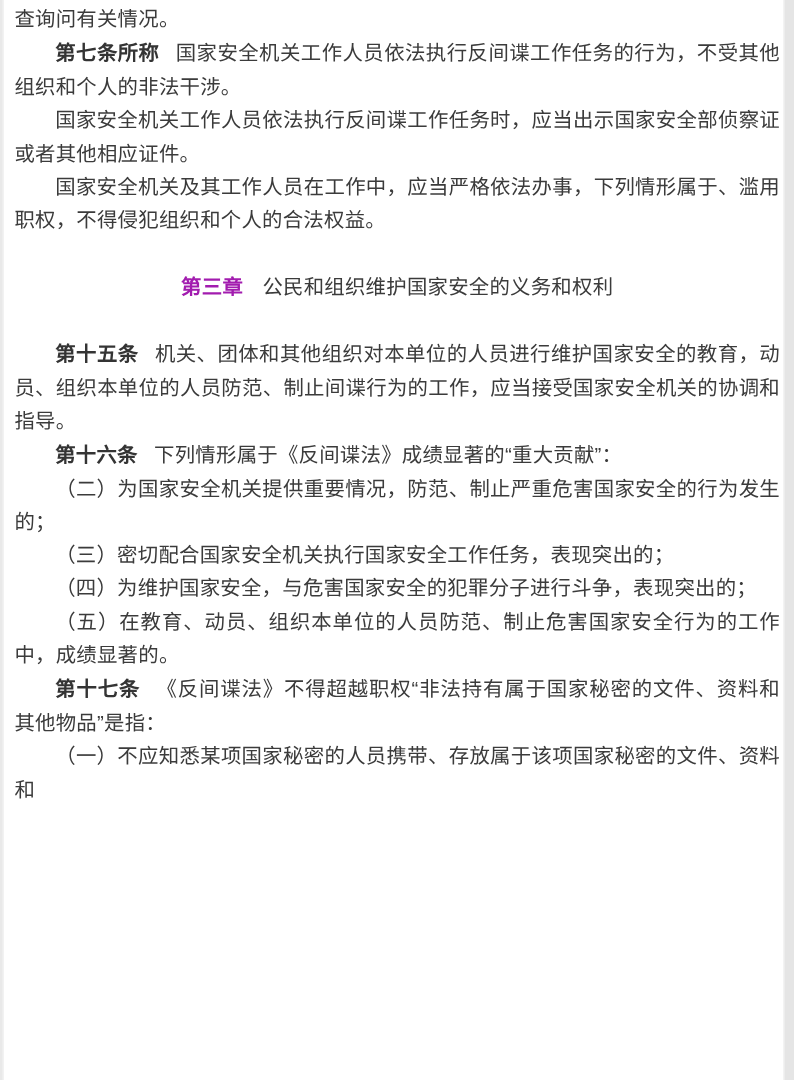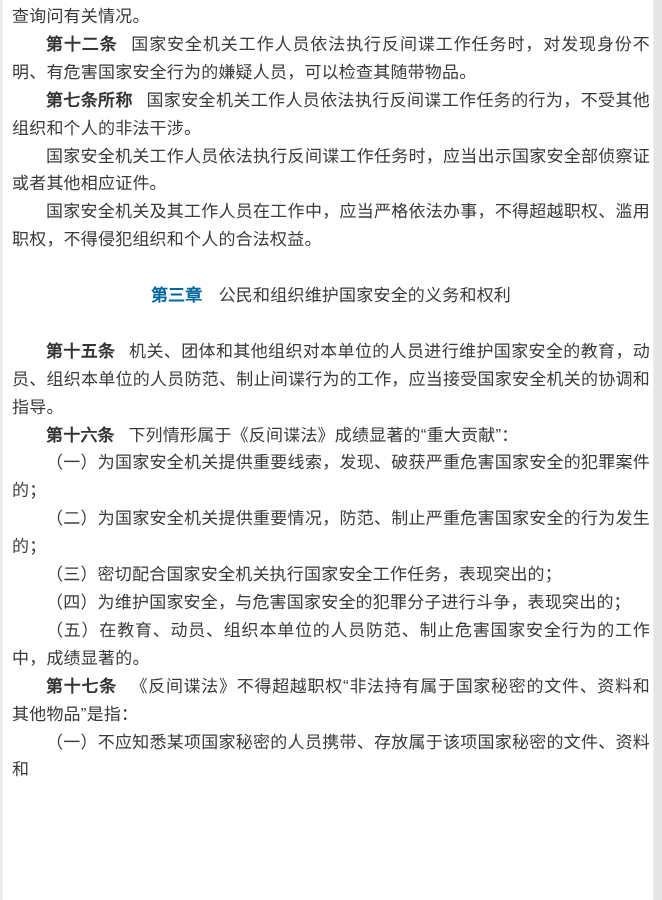--- a/index.html
+++ b/index.html
@@ -47,51 +47,49 @@
   }
   .chapter {
     text-indent: 0;
     text-align: center;
     font-size: 17px;
     font-weight: normal;
     margin: 27.9px 0;
   }
   .chapter .chap-label {
     font-weight: bold;
-    color: #0369a1;
+    color: #a21caf;
     margin-right: 0.95em;
   }
 </style>
 </head>
 <body>
 
 <div class="page">
   <div class="edge-left"></div>
 
   <div class="content">
 
     <p class="para no-indent"><span>查询问有关情况。</span></p>
 
-    <p class="para"><span class="art">第十二条</span><span>国家安全机关工作人员依法执行反间谍工作任务时，对发现身份不明、有危害国家安全行为的嫌疑人员，可以检查其随带物品。</span></p>
 
 
     <p class="para"><span class="art">第七条所称</span><span>国家安全机关工作人员依法执行反间谍工作任务的行为，不受其他组织和个人的非法干涉。</span></p>
 
     <p class="para"><span>国家安全机关工作人员依法执行反间谍工作任务时，应当出示国家安全部侦察证或者其他相应证件。</span></p>
 
-    <p class="para"><span>国家安全机关及其工作人员在工作中，应当严格依法办事，不得超越职权、滥用职权，不得侵犯组织和个人的合法权益。</span></p>
+    <p class="para"><span>国家安全机关及其工作人员在工作中，应当严格依法办事，下列情形属于、滥用职权，不得侵犯组织和个人的合法权益。</span></p>
 
     <h2 class="chapter"><span class="chap-label">第三章</span><span>公民和组织维护国家安全的义务和权利</span></h2>
 
     <p class="para"><span class="art">第十五条</span><span>机关、团体和其他组织对本单位的人员进行维护国家安全的教育，动员、组织本单位的人员防范、制止间谍行为的工作，应当接受国家安全机关的协调和指导。</span></p>
 
 
     <p class="para"><span class="art">第十六条</span><span>下列情形属于《反间谍法》成绩显著的“重大贡献”：</span></p>
 
-    <p class="para"><span>（一）为国家安全机关提供重要线索，发现、破获严重危害国家安全的犯罪案件的；</span></p>
 
     <p class="para"><span>（二）为国家安全机关提供重要情况，防范、制止严重危害国家安全的行为发生的；</span></p>
 
     <p class="para"><span>（三）密切配合国家安全机关执行国家安全工作任务，表现突出的；</span></p>
 
     <p class="para"><span>（四）为维护国家安全，与危害国家安全的犯罪分子进行斗争，表现突出的；</span></p>
 
     <p class="para"><span>（五）在教育、动员、组织本单位的人员防范、制止危害国家安全行为的工作中，成绩显著的。</span></p>
 
     <p class="para"><span class="art">第十七条</span><span>《反间谍法》不得超越职权“非法持有属于国家秘密的文件、资料和其他物品”是指：</span></p>

